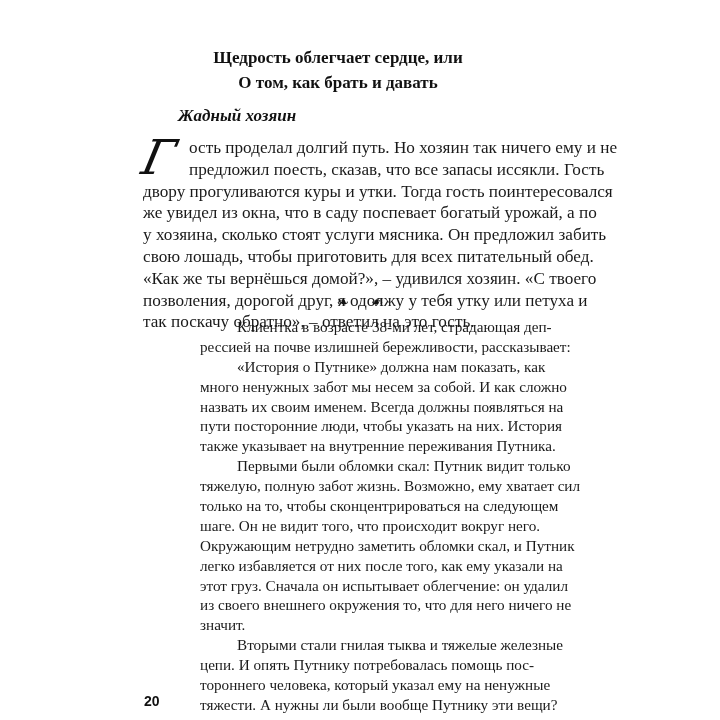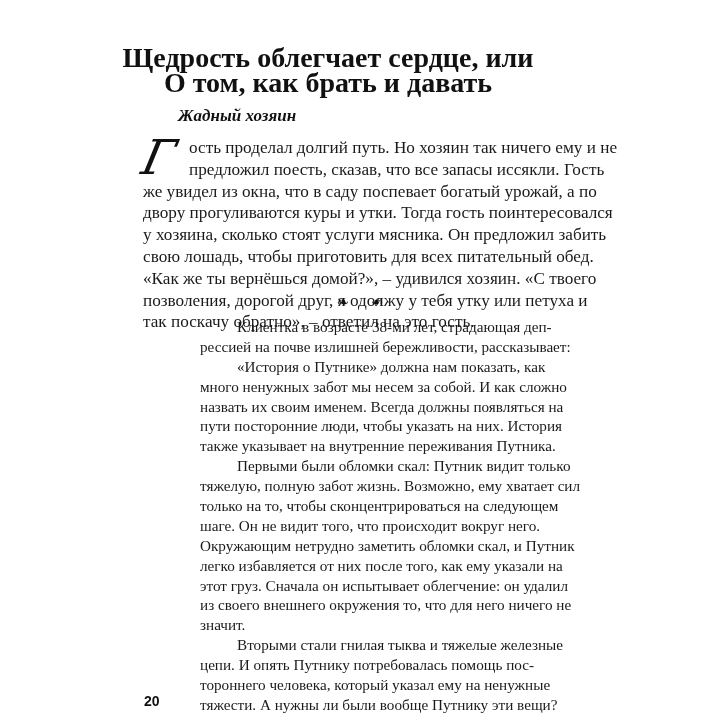--- a/index.html
+++ b/index.html
@@ -15,23 +15,24 @@
       color: #1a1a1a;
       font-family: "Liberation Serif", "DejaVu Serif", serif;
     }
     .title {
       position: absolute;
       left: 0;
       width: 656px;
       top: 45px;
       text-align: center;
       font-weight: bold;
-      font-size: 28px;
+      font-size: 17px;
       line-height: 25px;
       color: #111;
+      padding-left: 10px;
     }
     .title div { white-space: nowrap; }
     .subhead {
       position: absolute;
       left: 178px;
       top: 105px;
       font-style: italic;
       font-weight: bold;
       font-size: 17px;
       line-height: 22px;
@@ -118,22 +119,22 @@
   <div>Щедрость облегчает сердце, или</div>
   <div>О том, как брать и давать</div>
 </div>
 
 <div class="subhead">Жадный хозяин</div>
 
 <div class="story">
   <span class="dropcap">Г</span>
   <span class="line indent-dc">ость проделал долгий путь. Но хозяин так ничего ему и не</span>
   <span class="line indent-dc">предложил поесть, сказав, что все запасы иссякли. Гость</span>
+  <span class="line">двору прогуливаются куры и утки. Тогда гость поинтересовался</span>
   <span class="line">же увидел из окна, что в саду поспевает богатый урожай, а по</span>
-  <span class="line">двору прогуливаются куры и утки. Тогда гость поинтересовался</span>
   <span class="line">у хозяина, сколько стоят услуги мясника. Он предложил забить</span>
   <span class="line">свою лошадь, чтобы приготовить для всех питательный обед.</span>
   <span class="line">«Как же ты вернёшься домой?», – удивился хозяин. «С твоего</span>
   <span class="line">позволения, дорогой друг, я одолжу у тебя утку или петуха и</span>
   <span class="line last">так поскачу обратно», – ответил на это гость.</span>
 </div>
 
 <div class="ornament">
   <span class="orn-left">❧</span>
   <span class="orn-right">❧</span>

